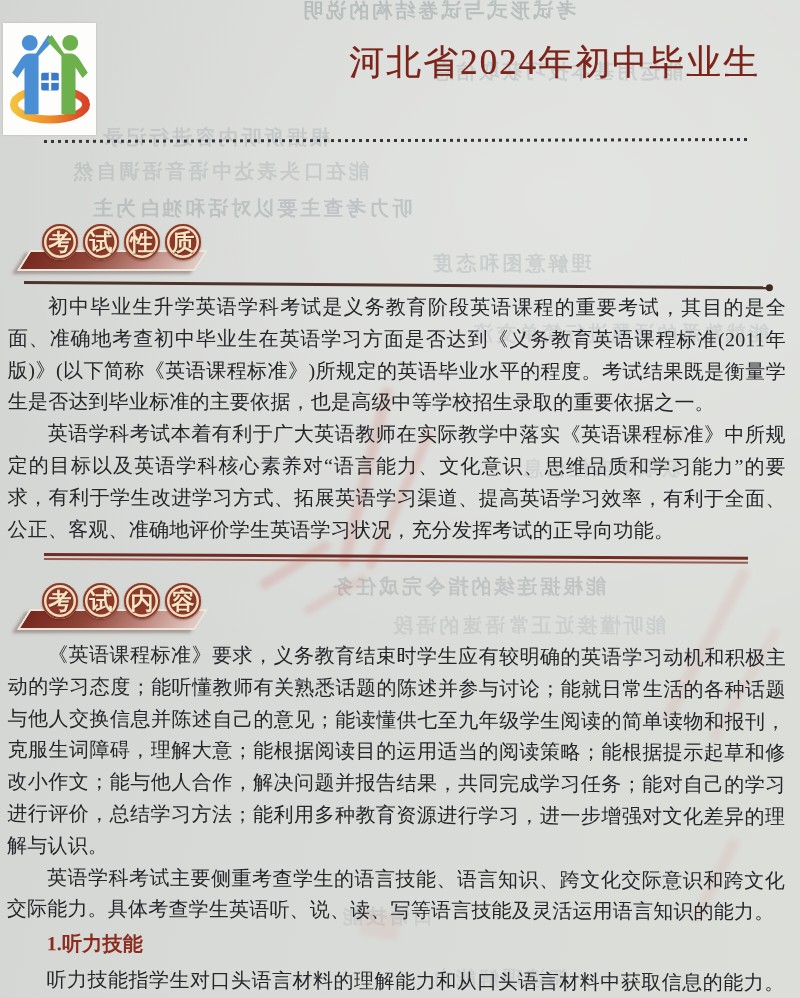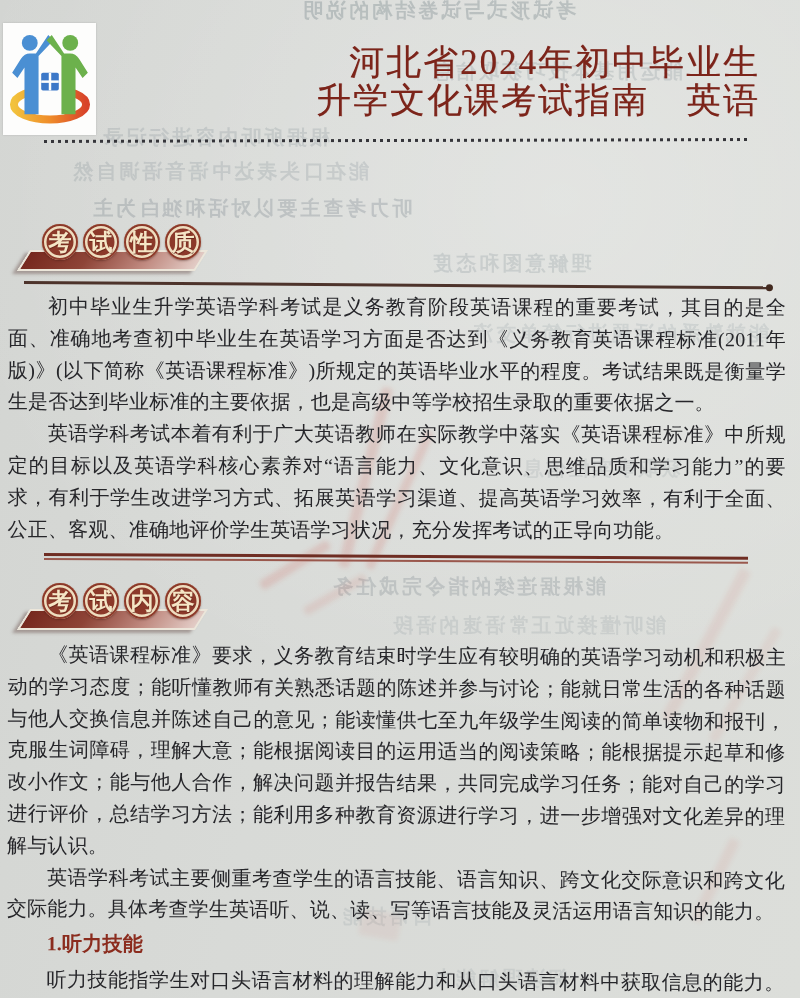--- a/index.html
+++ b/index.html
@@ -145,21 +145,20 @@
       <path d="M52,9 L46,15 L63,33 L63,99 L79,99 L79,46 L87,58 L93,52 L83,36 Q79,30 73,30 L66,30 Z" fill="#6cb14c"></path>
 
       <rect x="40" y="52" width="20" height="20" rx="2" fill="#3c78c8"></rect>
       <rect x="48.6" y="52" width="2.8" height="20" fill="#fdfdfc"></rect>
       <rect x="40" y="60.6" width="20" height="2.8" fill="#fdfdfc"></rect>
     </svg>
   </div>
 
   <div class="title">
     <div>河北省2024年初中毕业生</div>
-    <div>升学文化课考试指南　英语</div>
   </div>
 
   <div class="dotted-rule"></div>
 
   <div class="sec-head" style="top:224px">
     <div class="platform"></div>
     <div class="badges">
       <span class="badge">考</span>
       <span class="badge">试</span>
       <span class="badge">性</span>

